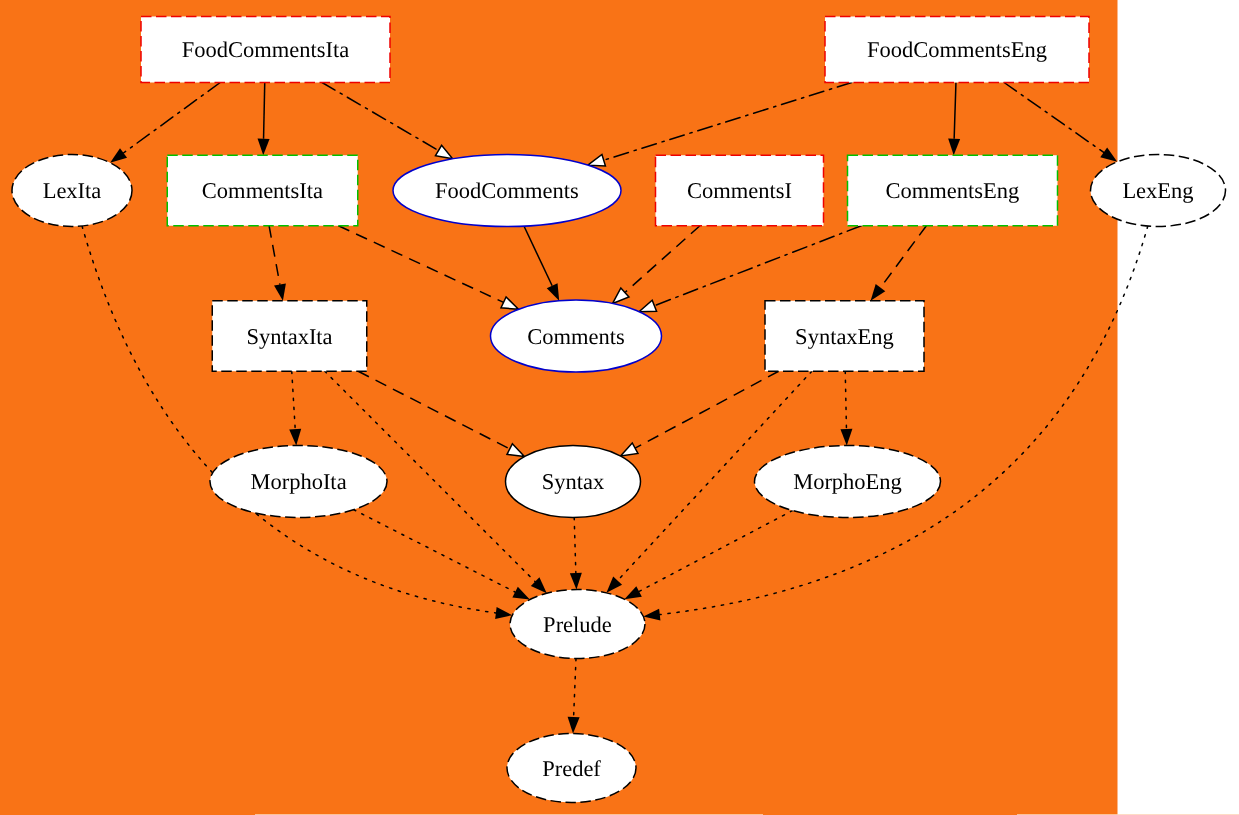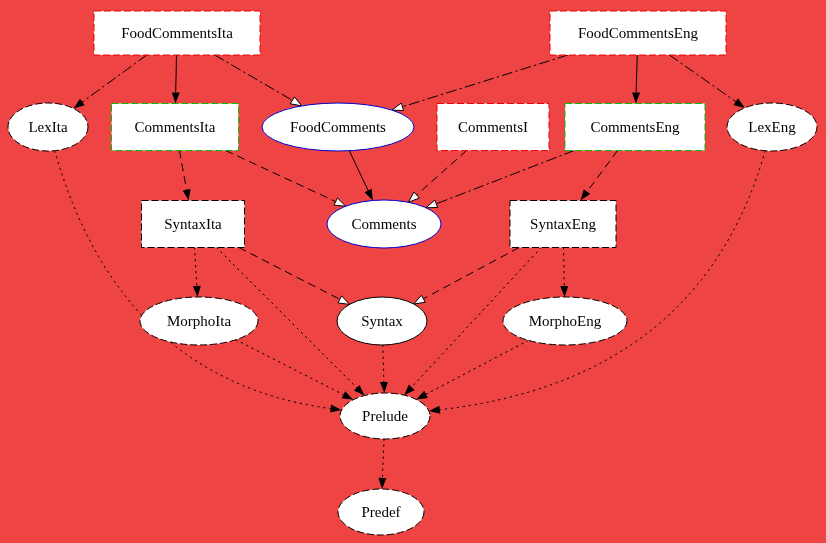--- a/index.html
+++ b/index.html
@@ -2,23 +2,23 @@
 <html><head>
 <meta charset="utf-8">
 <style>
   html, body {
     margin: 0;
     padding: 0;
     background: #ffffff;
   }
   .canvas {
     position: relative;
-    width: 826px;
+    width: 745px;
     height: 543px;
-    background: #ef4444;
+    background: #f97316;
     font-family: "Liberation Serif", "DejaVu Serif", serif;
   }
   svg text {
     font-family: "Liberation Serif", "DejaVu Serif", serif;
     font-size: 15px;
     fill: #000000;
   }
 </style>
 </head>
 <body>

